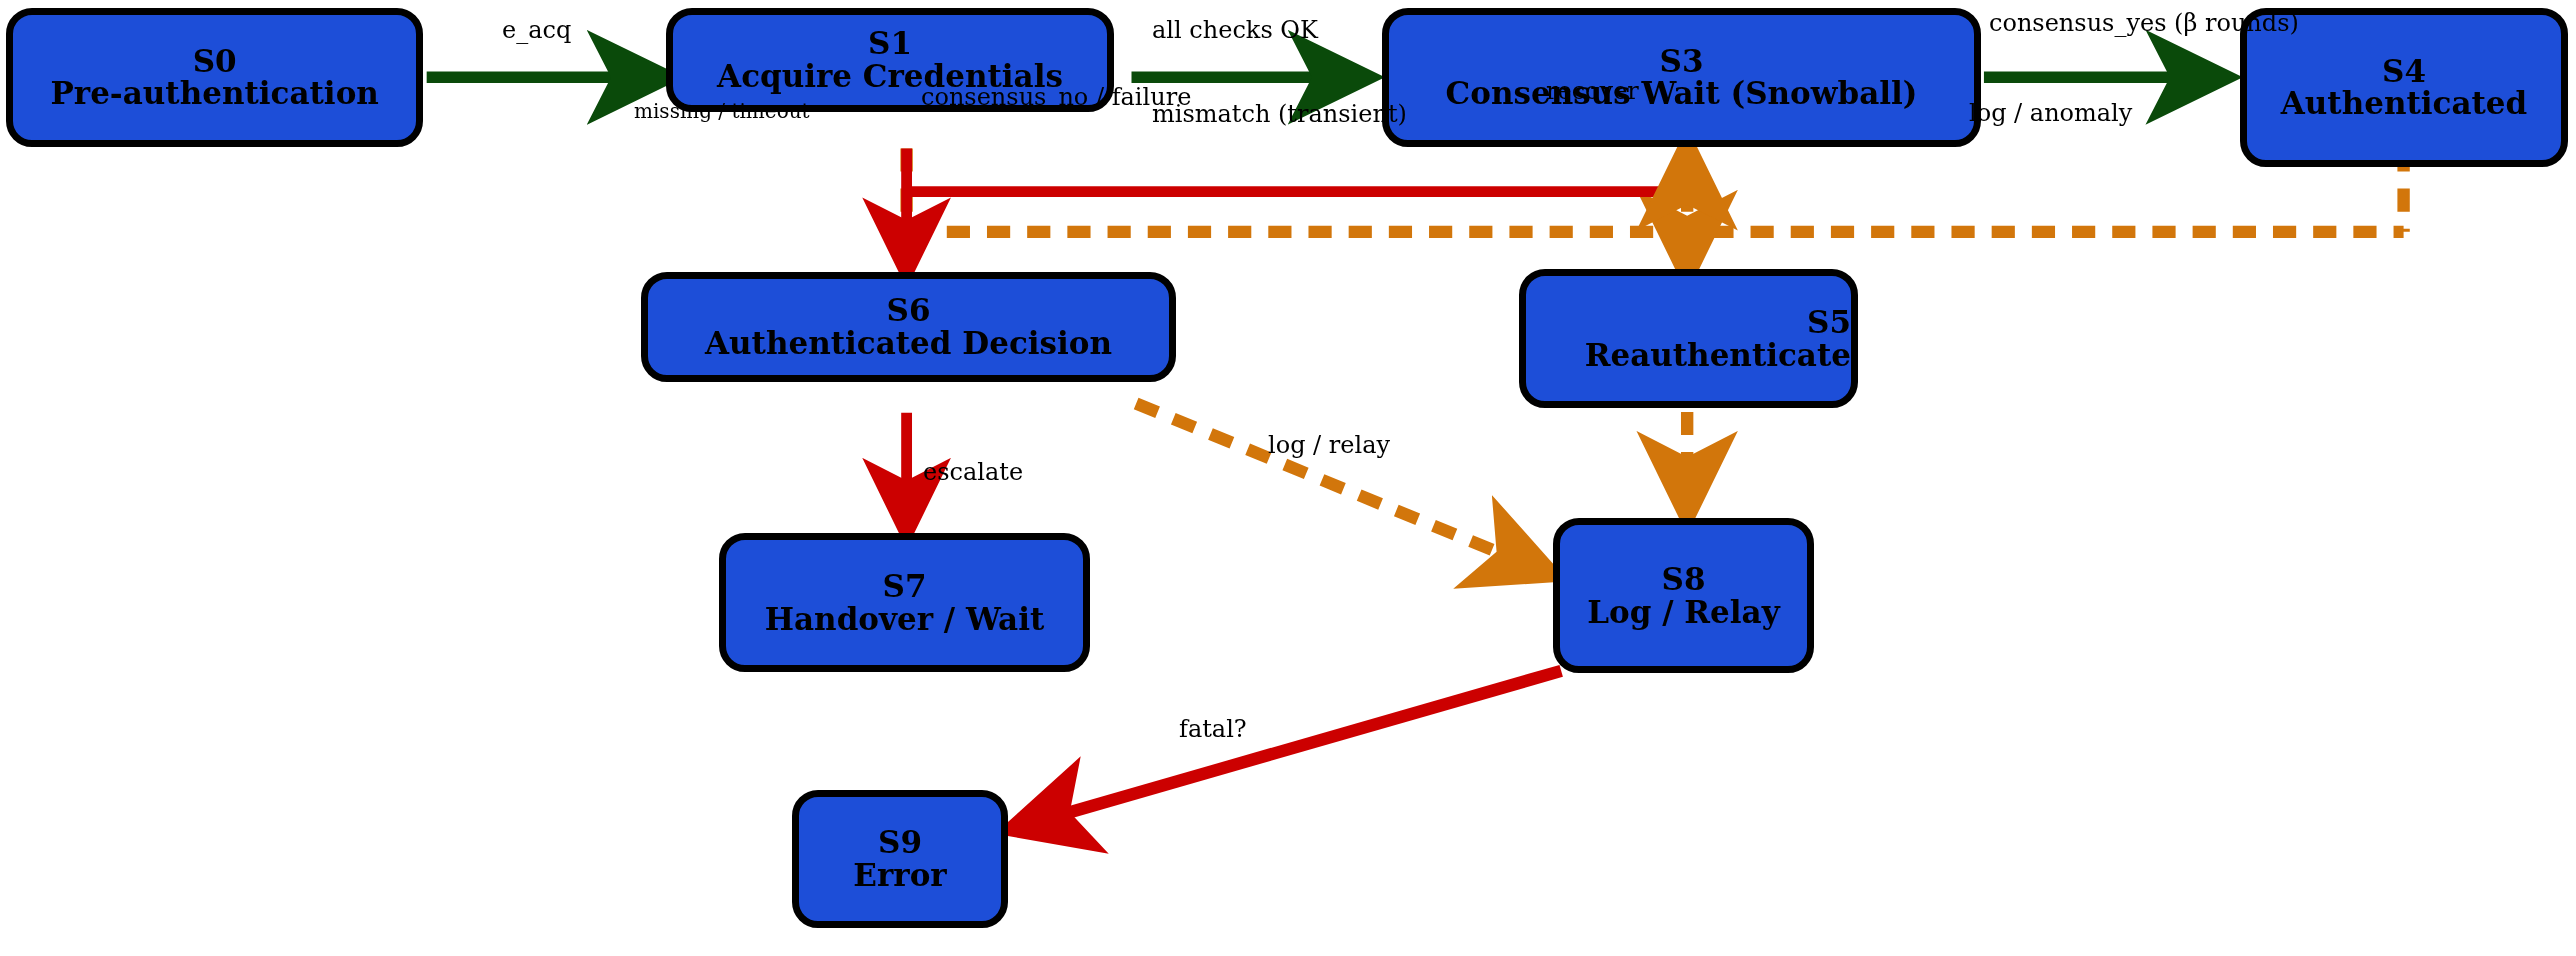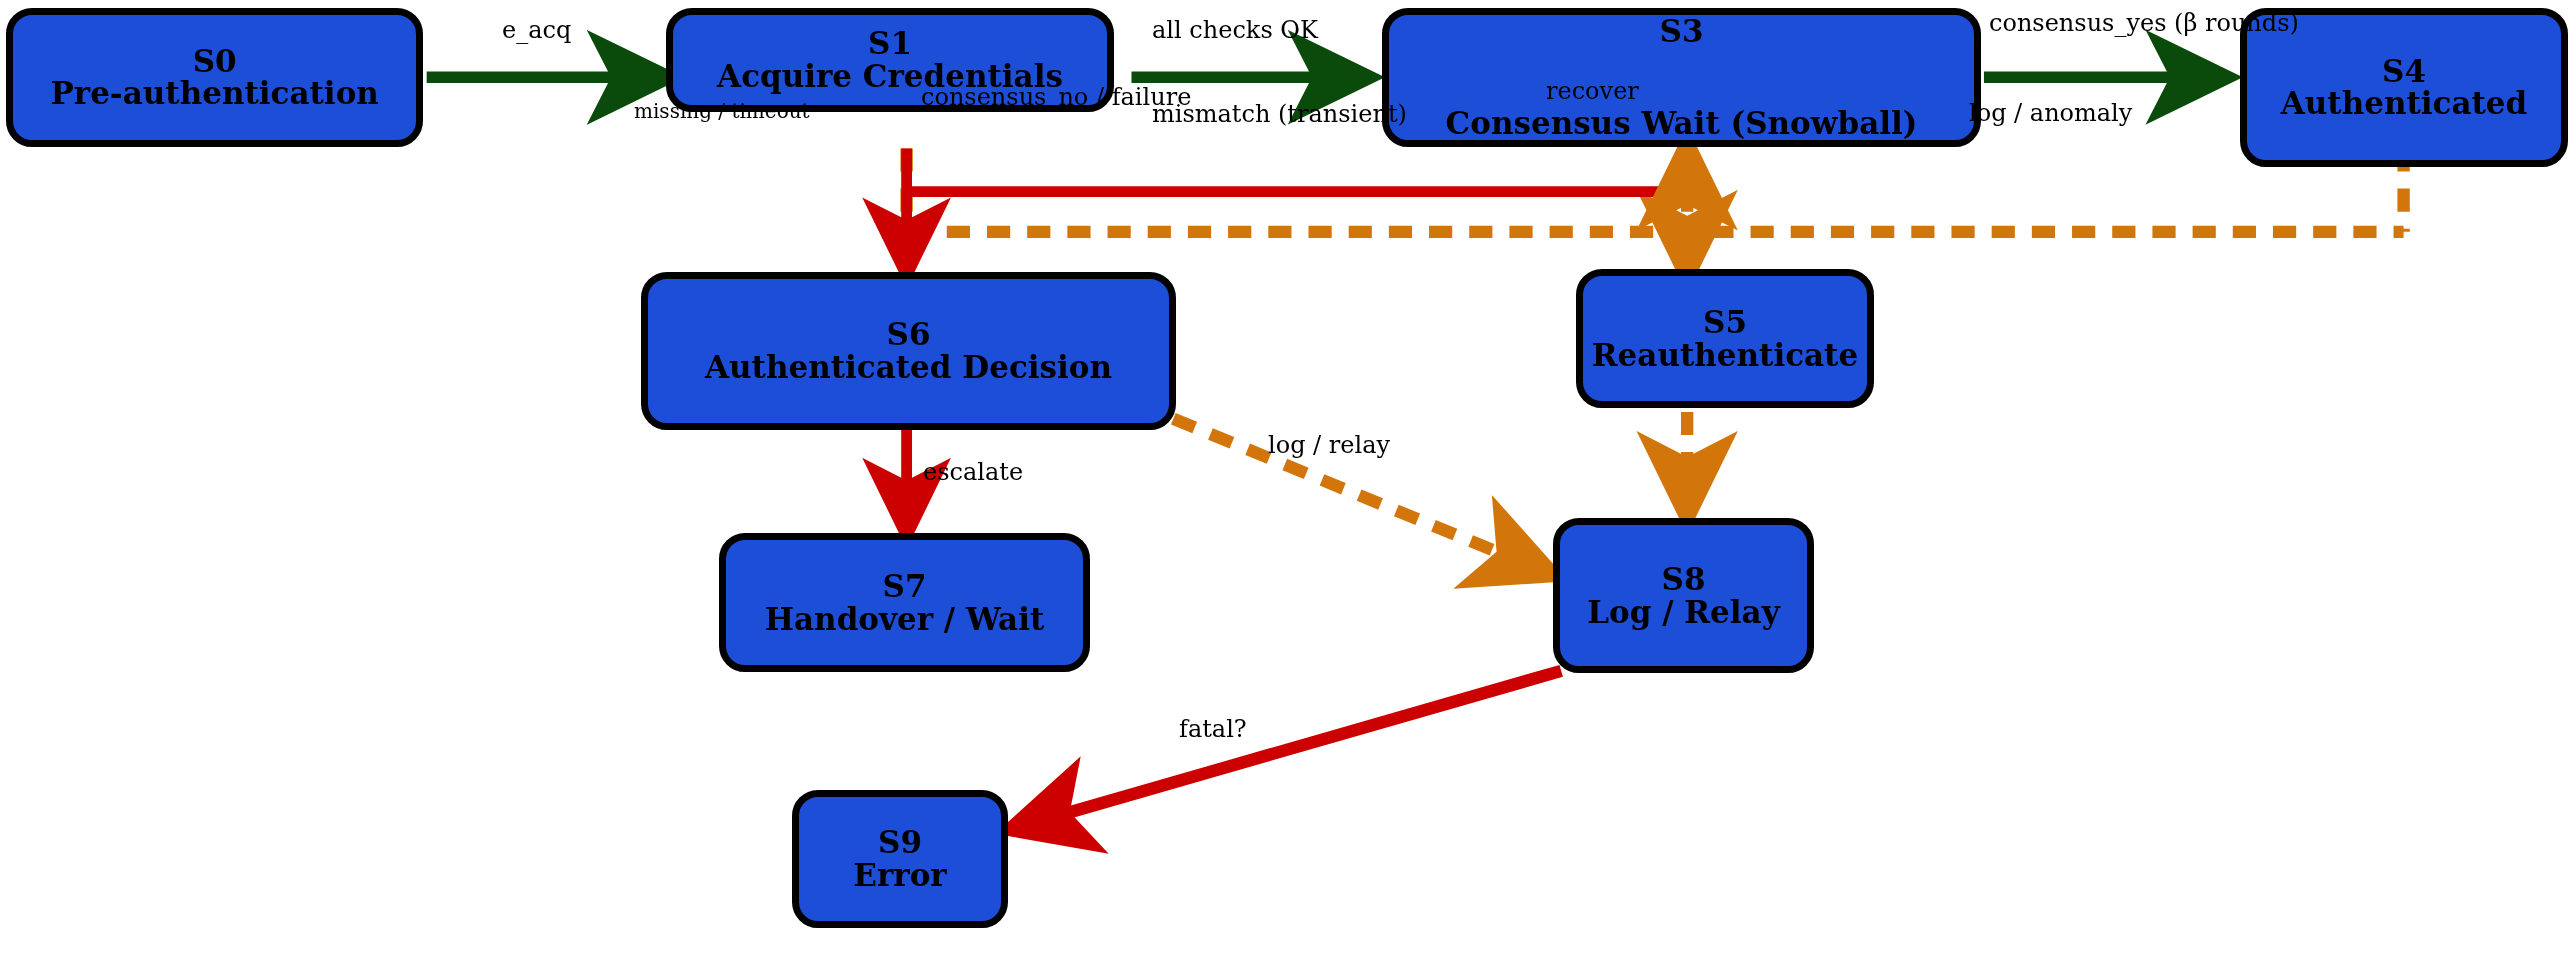--- a/index.html
+++ b/index.html
@@ -84,36 +84,36 @@
   <div class="node" style="left:6.2px;top:7.7px;width:417px;height:139px;">
     <div class="nid" style="font-size:31px;">S0</div>
     <div class="nlabel" style="font-size:31px;">Pre-authentication</div>
   </div>
 
   <div class="node" style="left:666px;top:7.7px;width:448px;height:104px;text-align:right;">
     <div class="nid" style="font-size:31px;">S1</div>
     <div class="nlabel" style="font-size:31px;">Acquire Credentials</div>
   </div>
 
-  <div class="node" style="left:1382px;top:7.7px;width:599px;height:139px;justify-content:space-between;">
+  <div class="node" style="left:1382px;top:7.7px;width:599px;height:139px;">
     <div class="nid" style="font-size:31px;">S3</div>
     <div class="nlabel" style="font-size:31px;">Consensus Wait (Snowball)</div>
   </div>
 
   <div class="node" style="left:2240px;top:7.7px;width:328px;height:159px;">
     <div class="nid" style="font-size:31px;">S4</div>
     <div class="nlabel" style="font-size:31px;">Authenticated</div>
   </div>
 
-  <div class="node" style="left:641px;top:272px;width:535px;height:158px;">
+  <div class="node" style="left:641px;top:272px;width:535px;height:110px;">
     <div class="nid" style="font-size:31px;">S6</div>
     <div class="nlabel" style="font-size:31px;">Authenticated Decision</div>
   </div>
 
-  <div class="node" style="left:1576px;top:269px;width:298px;height:139px;">
+  <div class="node" style="left:1519px;top:269px;width:339px;height:139px;align-items:flex-end;">
     <div class="nid" style="font-size:31px;">S5</div>
     <div class="nlabel" style="font-size:31px;">Reauthenticate</div>
   </div>
 
   <div class="node" style="left:719px;top:533px;width:371px;height:139px;">
     <div class="nid" style="font-size:31px;">S7</div>
     <div class="nlabel" style="font-size:31px;">Handover / Wait</div>
   </div>
 
   <div class="node" style="left:1553px;top:518px;width:261px;height:155px;">

